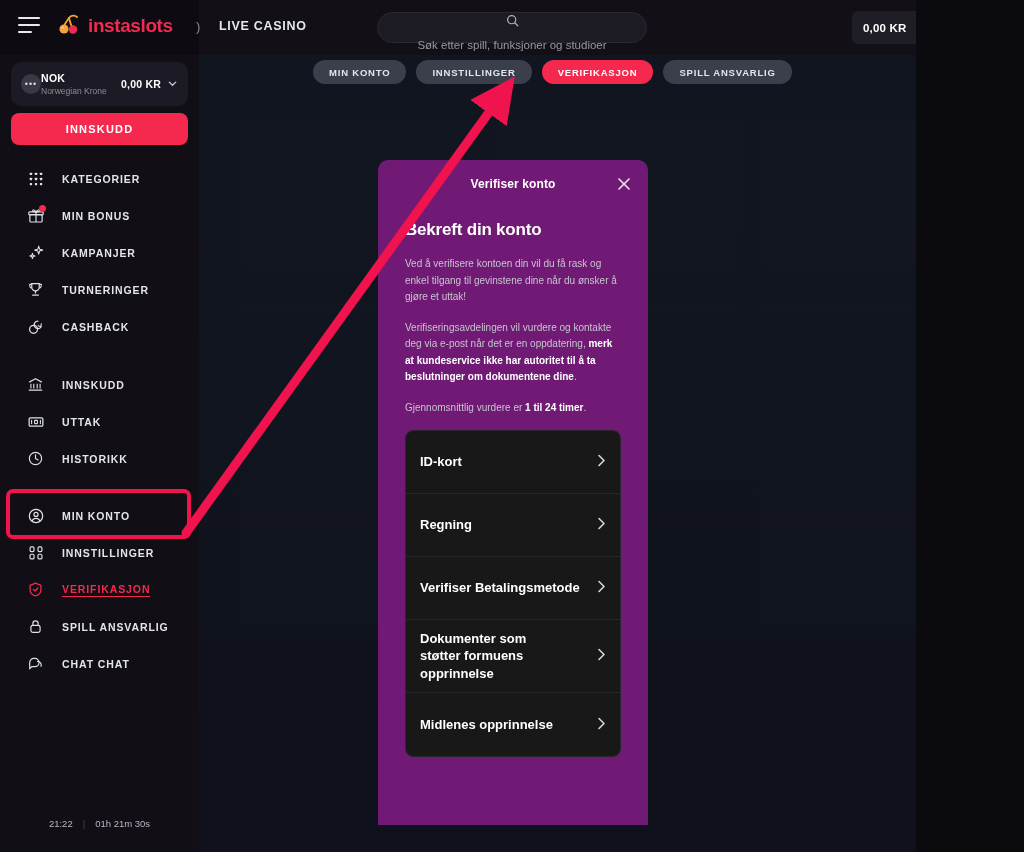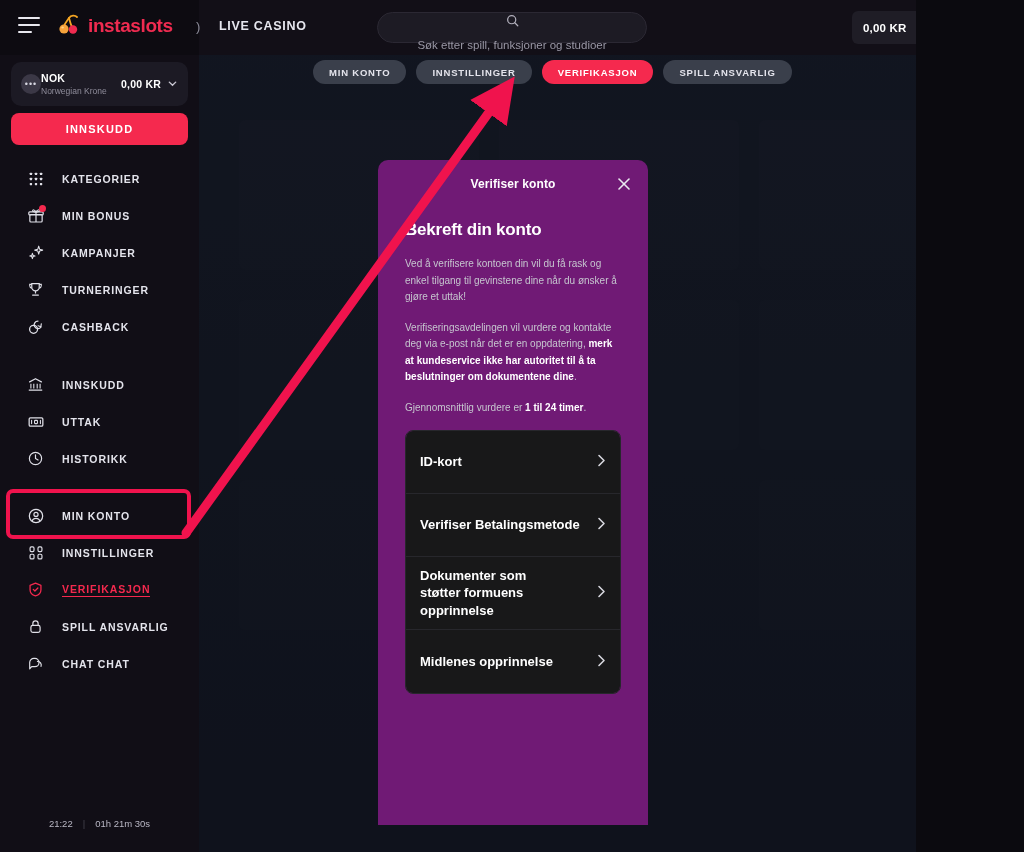--- a/index.html
+++ b/index.html
@@ -458,20 +458,28 @@
         <span>Verifiseringsavdelingen vil vurdere og kontakte deg via e-post når det er en oppdatering, </span><b>merk at kundeservice ikke har autoritet til å ta beslutninger om dokumentene dine</b><span>.</span>
       </p>
 
       <p class="para">
         <span>Gjennomsnittlig vurdere er </span><b>1 til 24 timer</b><span>.</span>
       </p>
 
       <div class="doclist">
         <div class="docrow">
           <span class="t">ID-kort</span>
+          <span class="chev">
+            <svg width="9" height="13" viewBox="0 0 9 13">
+                <path d="M2 1.5 L7 6.5 L2 11.5" stroke="#d6d6dd" stroke-width="1.6" fill="none" stroke-linecap="round" stroke-linejoin="round"></path>
+              </svg>
+          </span>
+        </div>
+        <div class="docrow">
+          <span class="t">Regning</span>
           <span class="chev">
             <svg width="9" height="13" viewBox="0 0 9 13">
                 <path d="M2 1.5 L7 6.5 L2 11.5" stroke="#d6d6dd" stroke-width="1.6" fill="none" stroke-linecap="round" stroke-linejoin="round"></path>
               </svg>
           </span>
         </div>
         <div class="docrow">
           <span class="t">Verifiser Betalingsmetode</span>
           <span class="chev">
             <svg width="9" height="13" viewBox="0 0 9 13">

